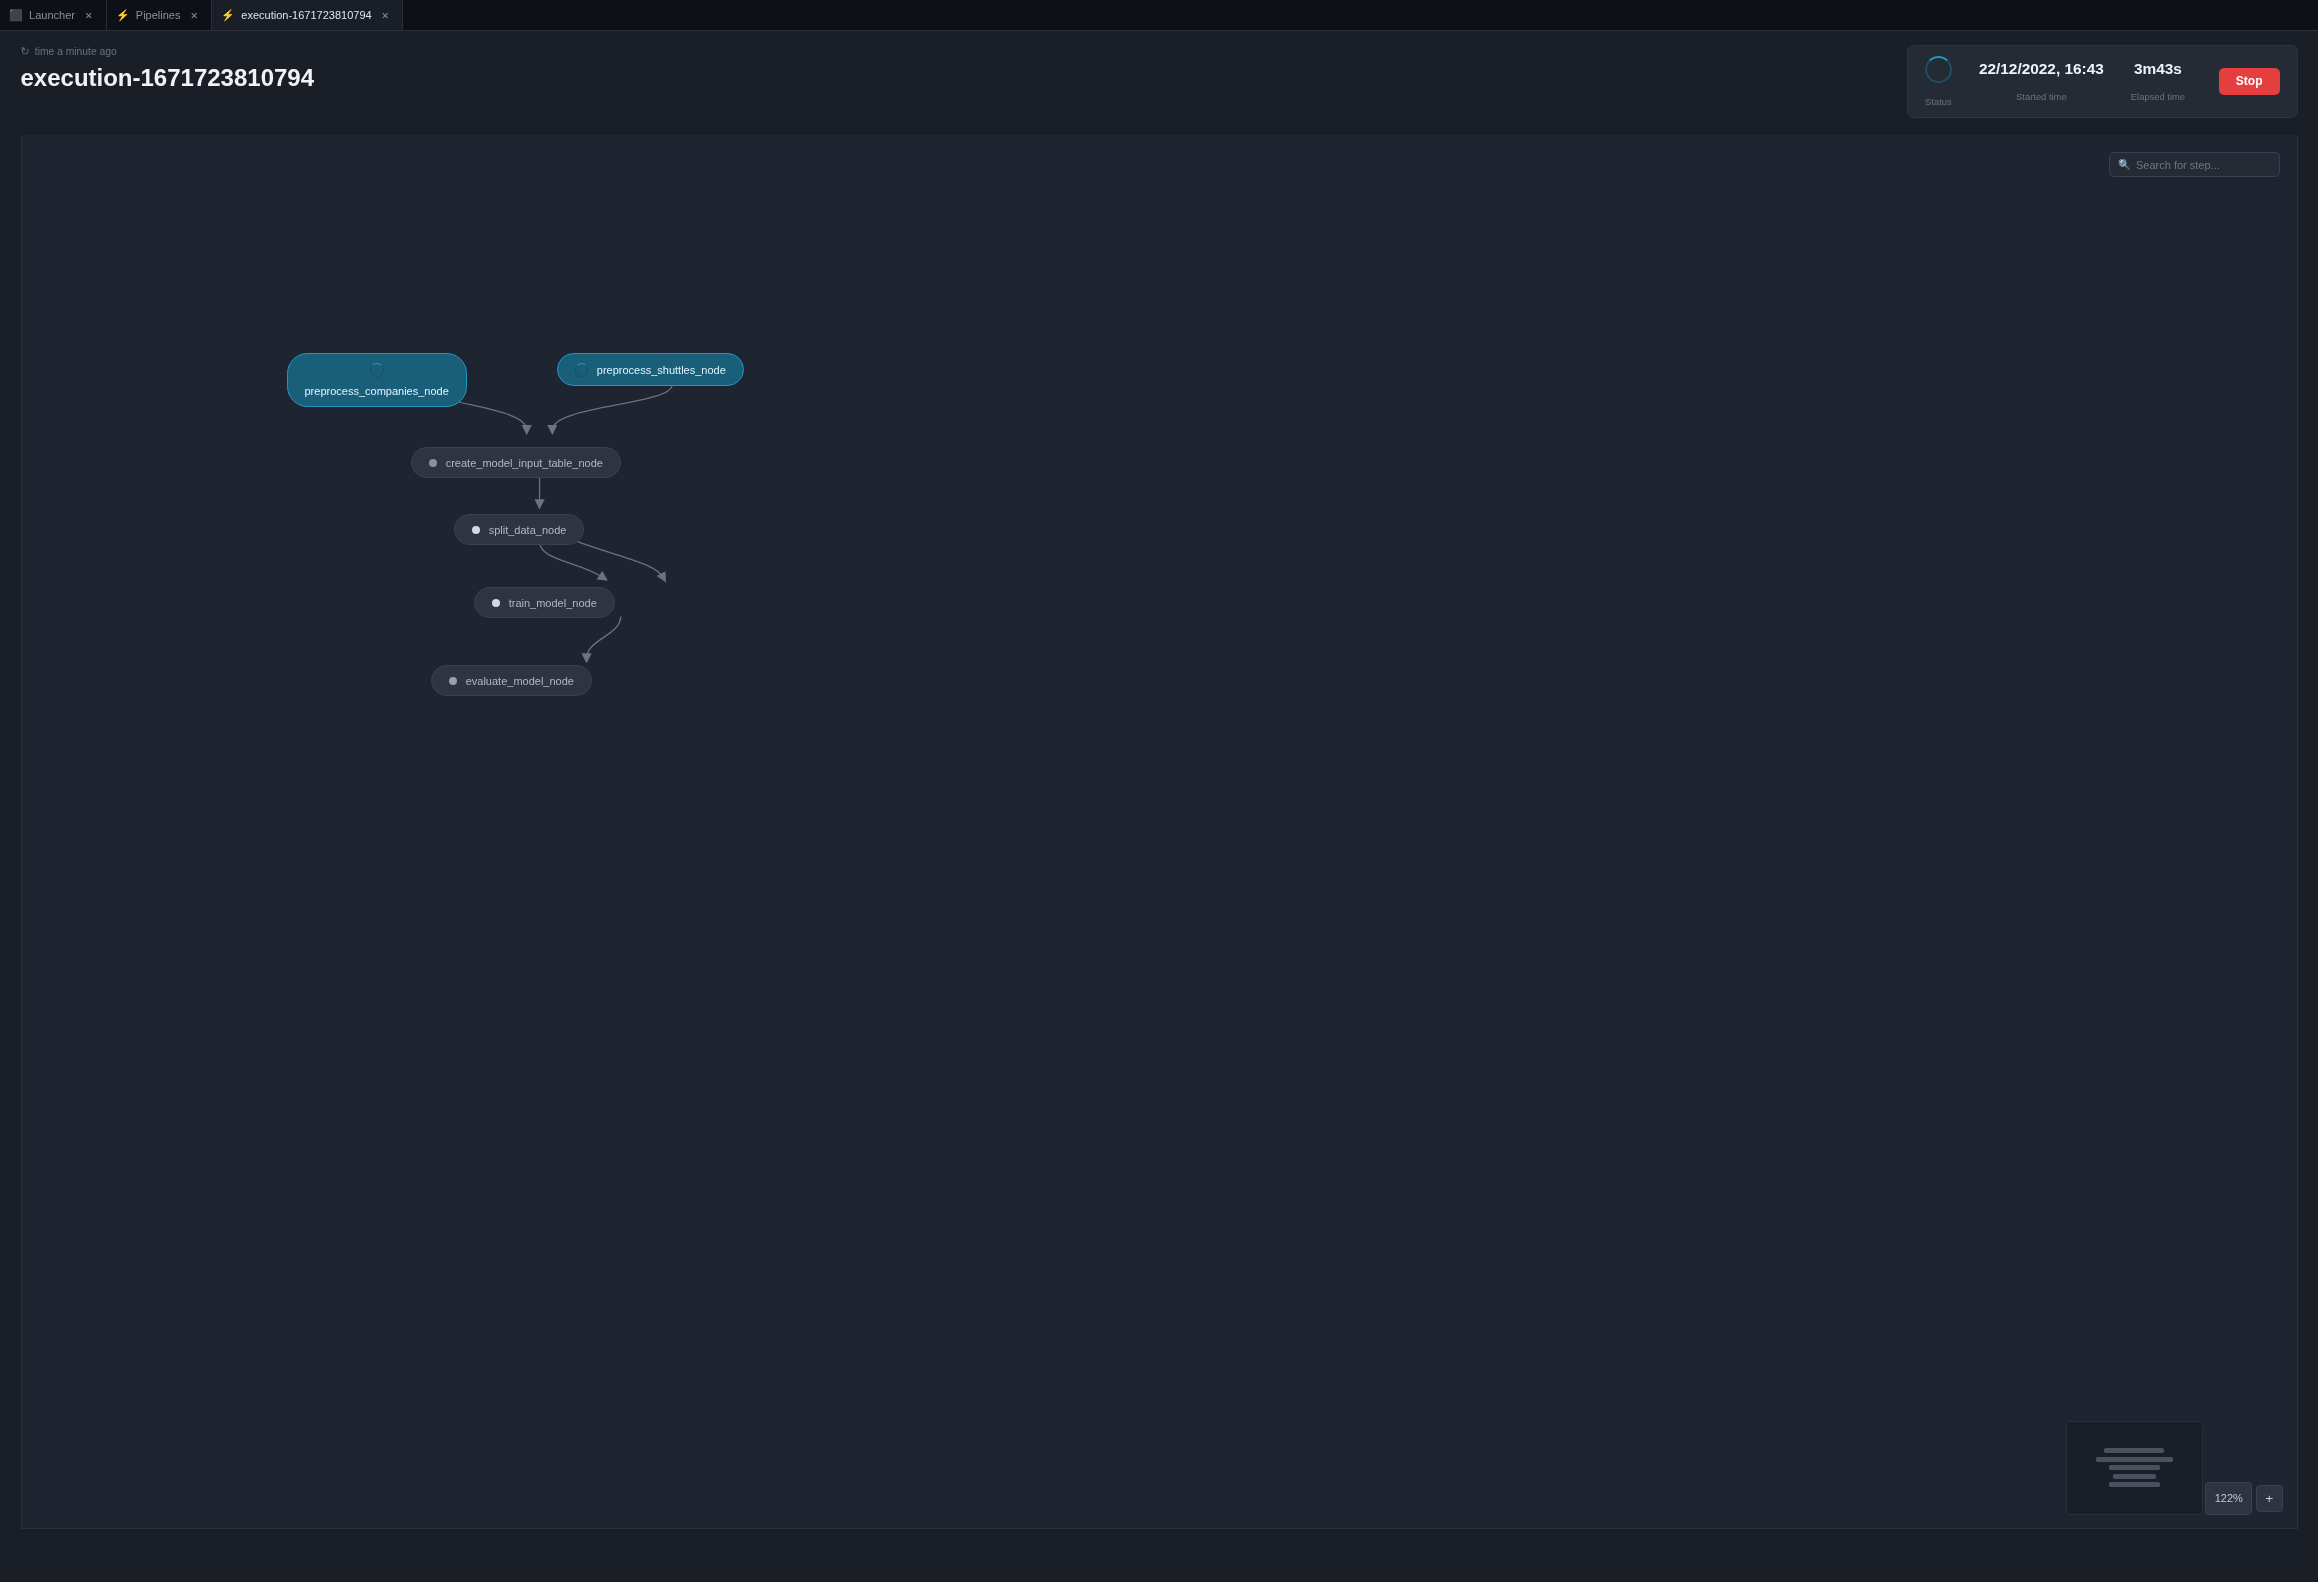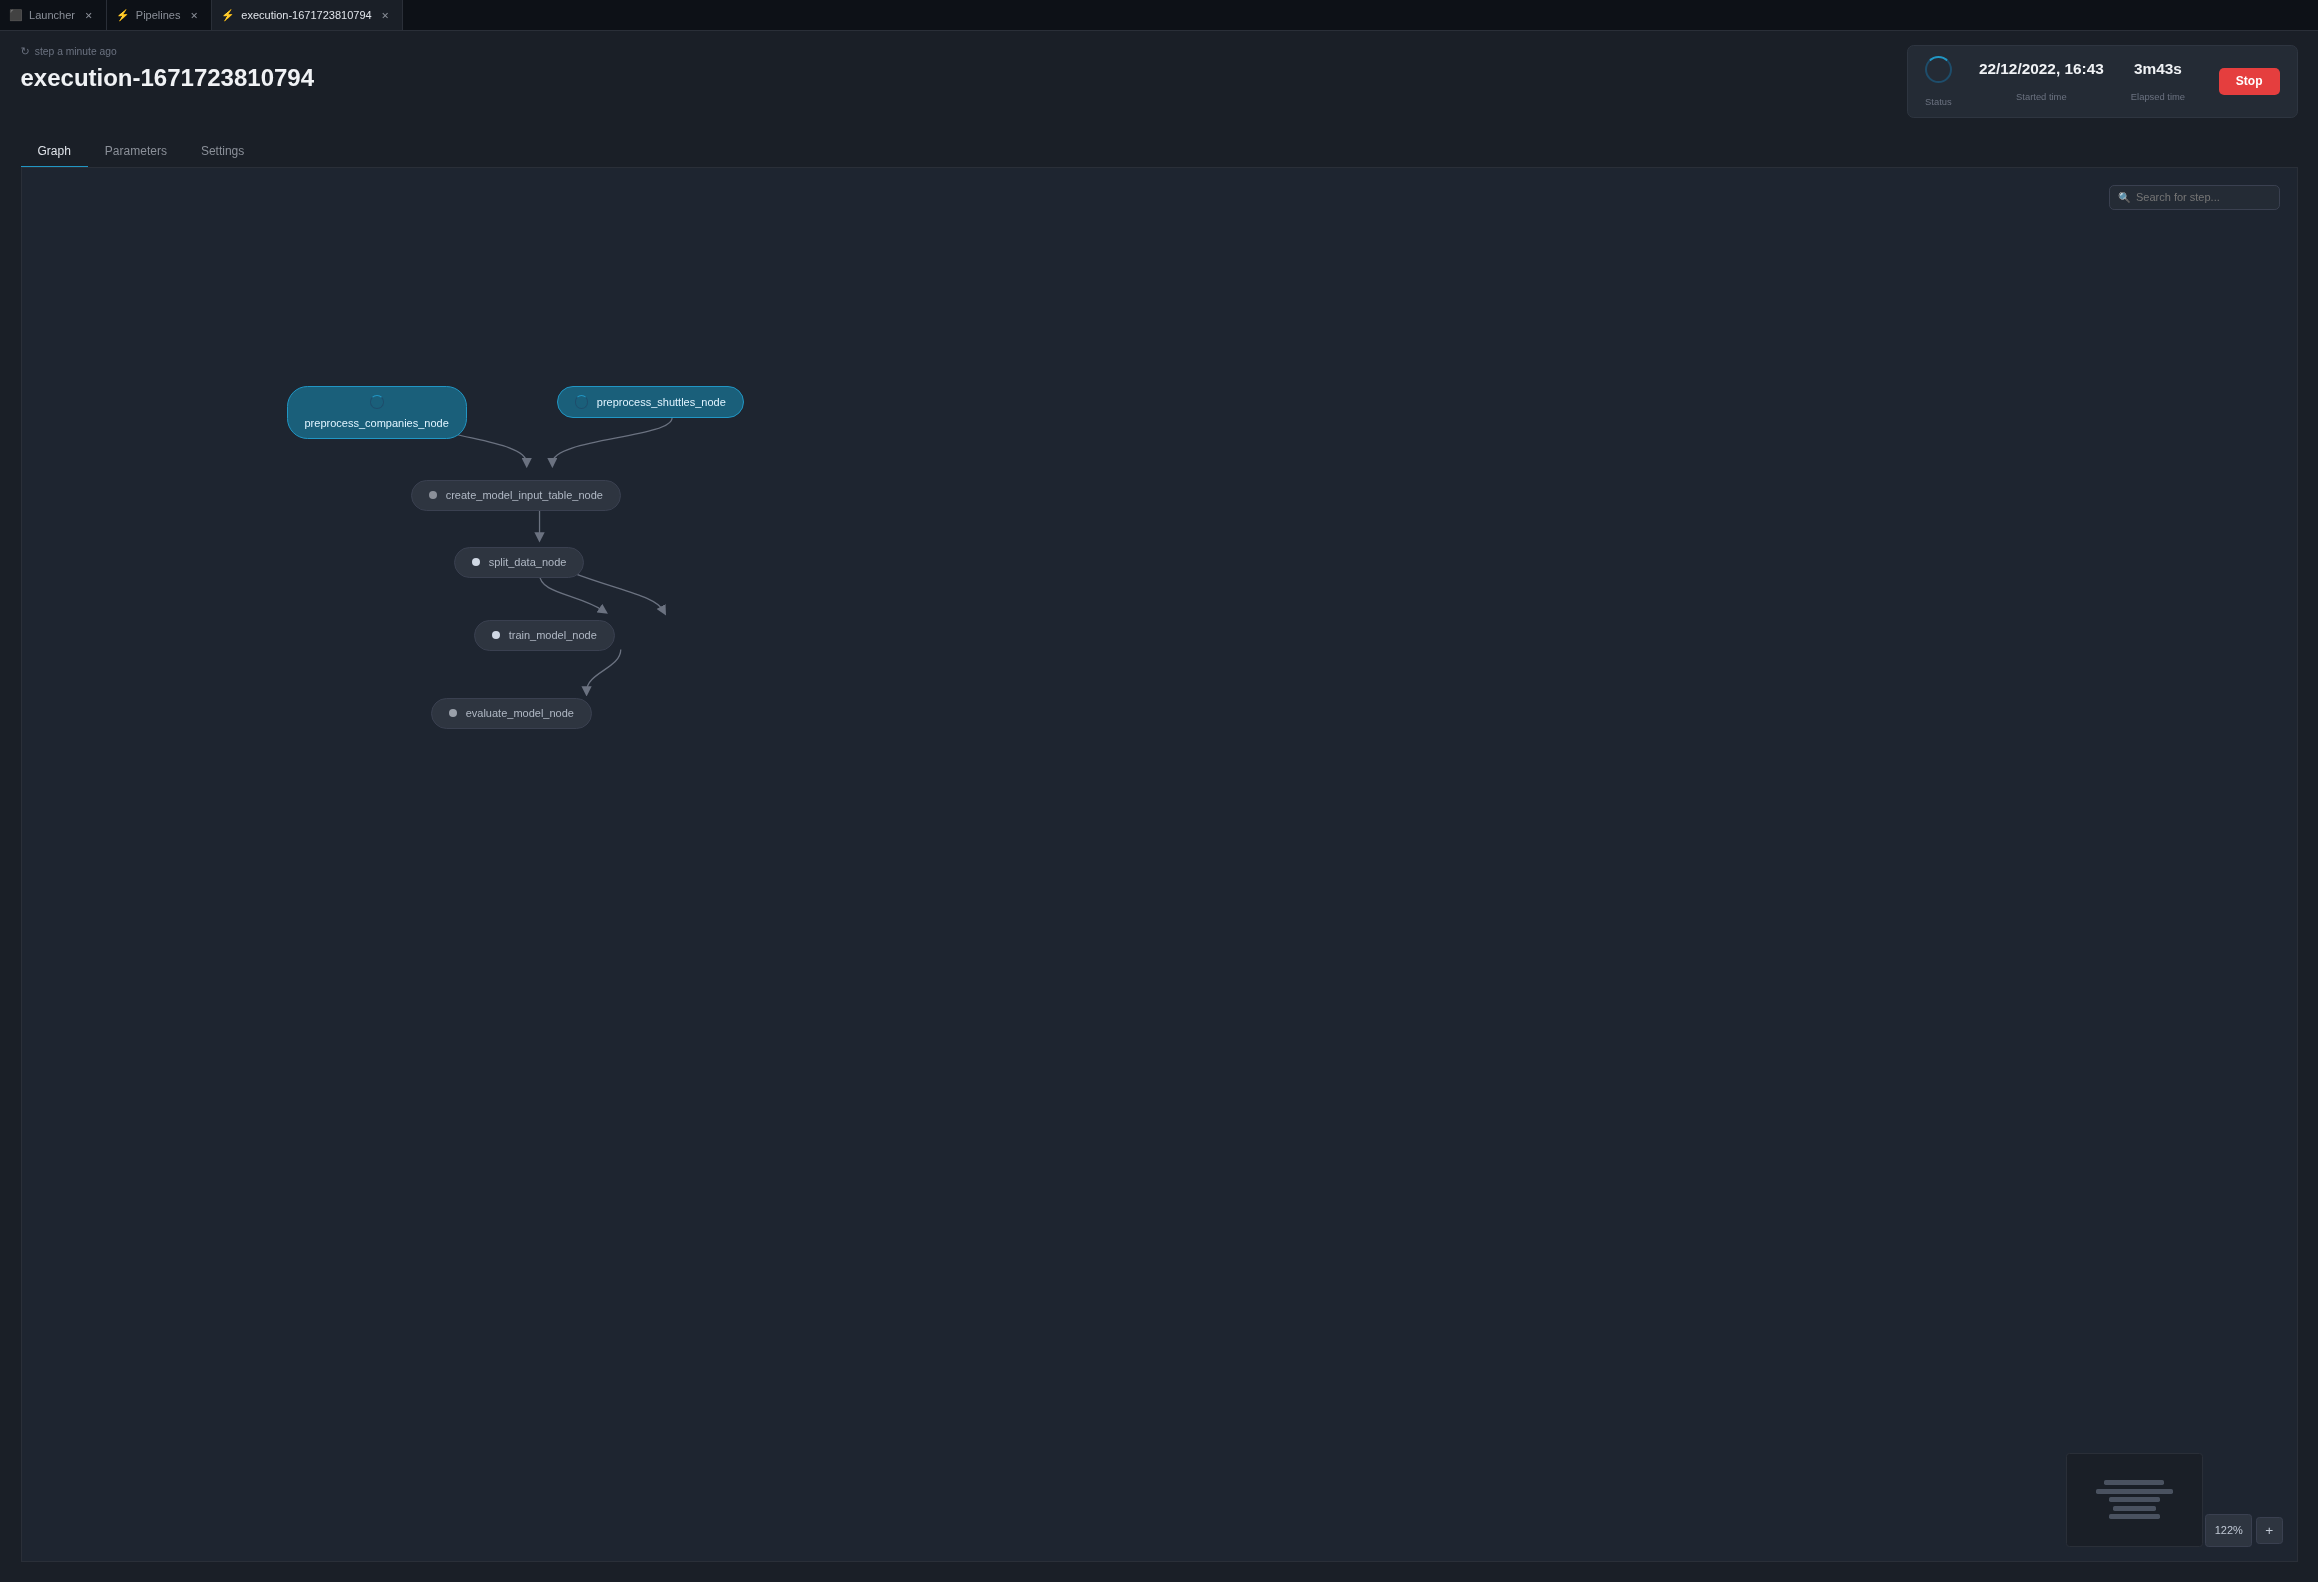--- a/index.html
+++ b/index.html
@@ -345,21 +345,21 @@
     <span class="tab-close">✕</span>
   </div>
 </div>
 
 <div class="main">
 
   <div class="header-row">
     <div class="header-left">
       <div class="refresh-row">
         <span class="refresh-icon">↻</span>
-        <span>step a minute ago</span>
+        <span>time a minute ago</span>
       </div>
       <div class="page-title">execution-1671723810794</div>
     </div>
     <div style="display:flex;align-items:center;gap:13.7px;">
       <div class="status-panel">
         <div class="status-item">
           <div class="status-icon-spinning"></div>
           <span class="status-label">Status</span>
         </div>
         <div class="status-item">
@@ -368,31 +368,20 @@
         </div>
         <div class="status-item">
           <span class="status-value">3m43s</span>
           <span class="status-label">Elapsed time</span>
         </div>
         <button class="stop-btn">Stop</button>
       </div>
     </div>
   </div>
 
-  <div class="tabs-row">
-    <div class="nav-tab active">
-      <span>Graph</span>
-    </div>
-    <div class="nav-tab">
-      <span>Parameters</span>
-    </div>
-    <div class="nav-tab">
-      <span>Settings</span>
-    </div>
-  </div>
 
   <div class="graph-area">
 
     <div class="search-box">
       <span class="search-icon-char">🔍</span>
       <input type="text" placeholder="Search for step..." style="">
     </div>
 
     <svg class="graph-svg" viewBox="0 0 2660 1629" width="2276" height="1394">
 

